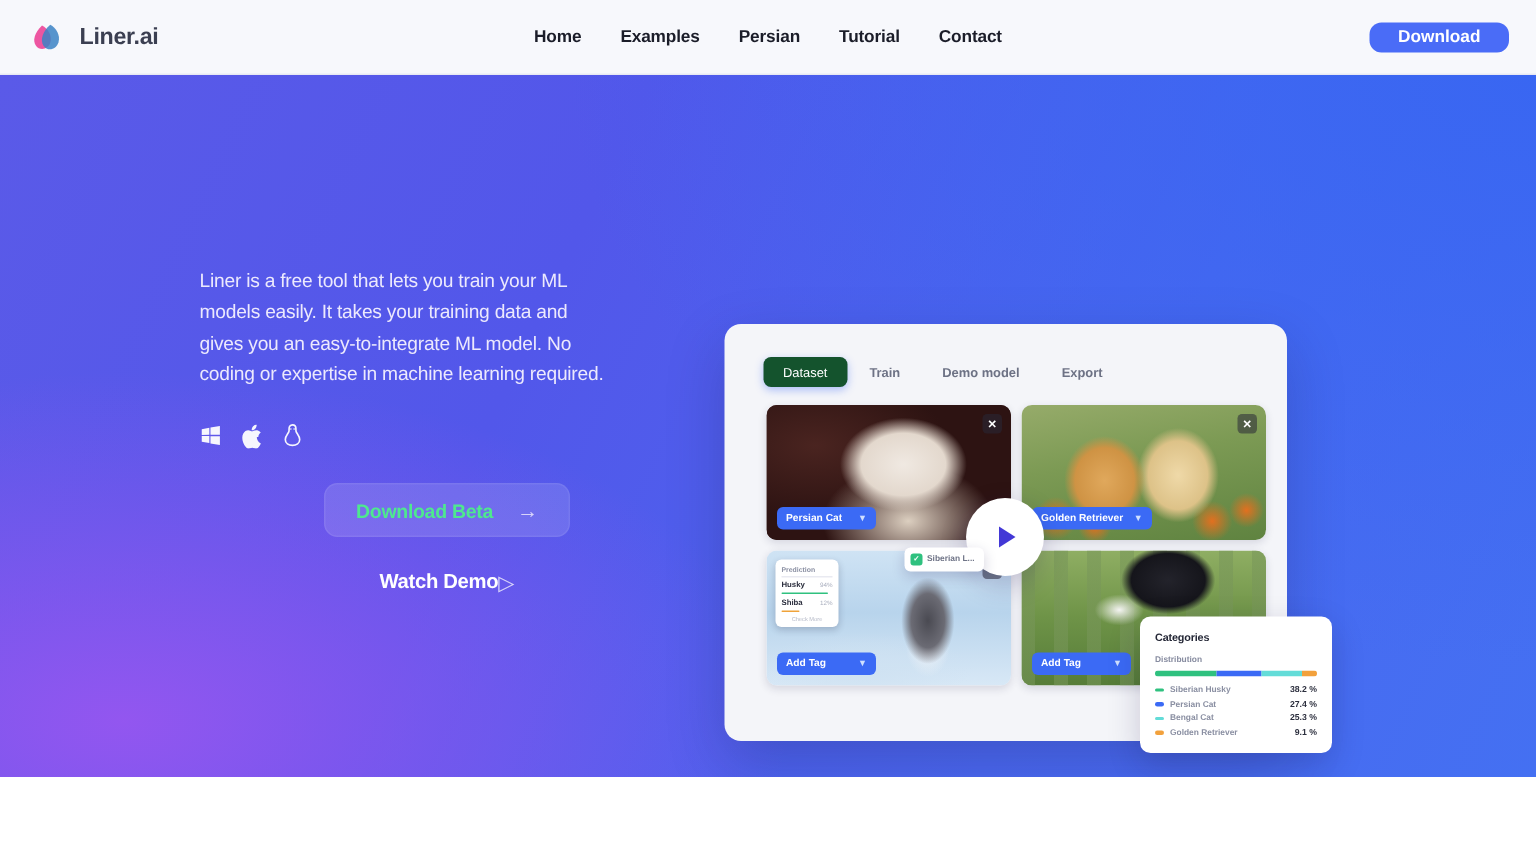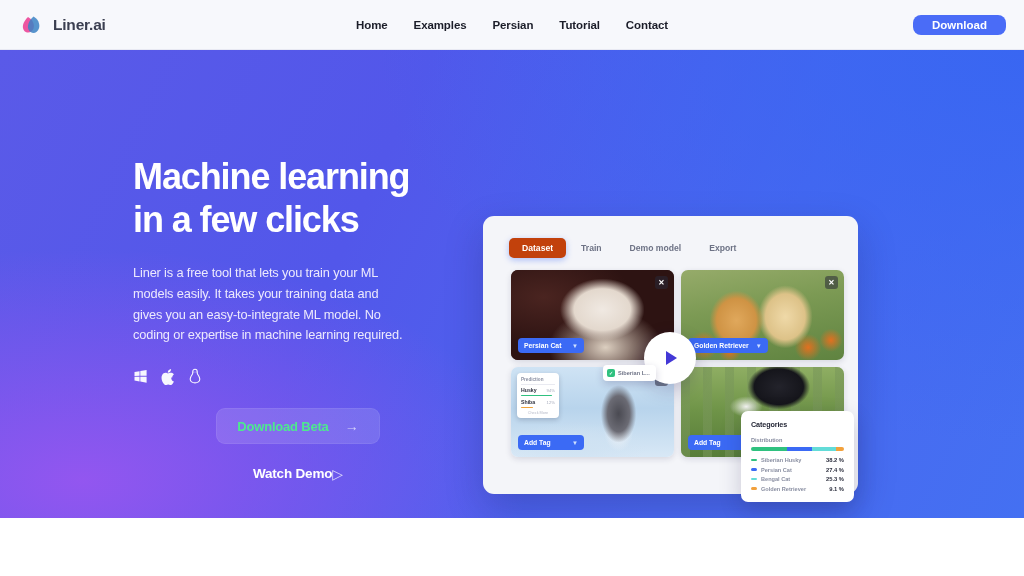--- a/index.html
+++ b/index.html
@@ -84,21 +84,21 @@
     width:375px; height:278px;
     background:#f4f5f9; border-radius:11px;
     box-shadow:0 14px 38px rgba(25,20,70,0.22);
     overflow:hidden;
   }
   .mock-tabs { display:flex; align-items:center; gap:2px; padding:22px 0 0 26px; }
   .mtab {
     font-size:8.6px; font-weight:600; color:#6d7285;
     padding:5px 13px; border-radius:5px; cursor:pointer; white-space:nowrap;
   }
-  .mtab.active { background:#c2410c; color:#fff; font-weight:700; box-shadow:0 2px 6px rgba(59,106,245,0.4); }
+  .mtab.active { background:#14532d; color:#fff; font-weight:400; box-shadow:0 2px 6px rgba(59,106,245,0.4); }
 
   .grid { display:grid; grid-template-columns:1fr 1fr; gap:7px; padding:12px 14px 0 28px; }
   .card {
     position:relative; height:90px; border-radius:7px; overflow:hidden;
     box-shadow:0 2px 6px rgba(30,25,70,0.14);
   }
   .xbtn {
     position:absolute; top:6px; right:6px; width:13px; height:13px;
     border-radius:3px; background:rgba(40,40,55,0.55);
     color:#fff; font-size:7.5px; line-height:13px; text-align:center;
@@ -188,22 +188,22 @@
     display:flex; align-items:center; gap:3px;
   }
   .toast .dot {
     width:8px; height:8px; border-radius:2px; background:#2fc17f;
     color:#fff; font-size:5px; line-height:8px; text-align:center; font-weight:700;
   }
   .toast .tx { font-size:5.6px; color:#6f7487; font-weight:600; white-space:nowrap; }
 
   
   .cats {
-    position:absolute; left:741px; top:361px; z-index:8;
-    width:113px; padding:9px 10px 10px;
+    position:absolute; left:760px; top:361px; z-index:8;
+    width:128px; padding:9px 10px 10px;
     background:#fff; border-radius:7px;
     box-shadow:0 8px 22px rgba(25,20,70,0.2);
   }
   .cats h5 { font-size:7.2px; font-weight:700; color:#242736; letter-spacing:-0.1px; }
   .cats .dlabel { font-size:5.6px; color:#878ca0; font-weight:600; margin-top:8px; }
   .stack { display:flex; height:4px; border-radius:2px; overflow:hidden; margin-top:4px; }
   .legend { margin-top:6px; }
   .lrow { display:flex; align-items:center; margin-top:3.6px; }
   .lsw { width:6px; height:2.6px; border-radius:1.5px; margin-right:4px; flex:0 0 auto; }
   .lname { font-size:5.6px; color:#8a8fa2; font-weight:600; flex:1; white-space:nowrap; }
@@ -231,24 +231,20 @@
     <span class="nav-link">Tutorial</span>
     <span class="nav-link">Contact</span>
   </nav>
 
   <button class="dl-btn">Download</button>
 </div>
 
 <section class="hero">
 
   <div class="hero-left">
-    <h1 class="headline">
-      <span>Machine learning</span><br>
-      <span>in a few clicks</span>
-    </h1>
 
     <p class="subcopy">Liner is a free tool that lets you train your ML models easily. It takes your training data and gives you an easy-to-integrate ML model. No coding or expertise in machine learning required.</p>
 
     <div class="os-row">
       <span class="os-ico">
         <svg width="15" height="15" viewBox="0 0 16 16" fill="#ffffff">
           <path d="M1.6 3.3 L7 2.3 L7 7.3 L1.6 7.4 Z M7.8 2.15 L14.5 1 L14.5 7.2 L7.8 7.25 Z M1.6 8.2 L7 8.25 L7 13.2 L1.6 12.3 Z M7.8 8.3 L14.5 8.35 L14.5 14.6 L7.8 13.45 Z"></path>
         </svg>
       </span>
       <span class="os-ico">

